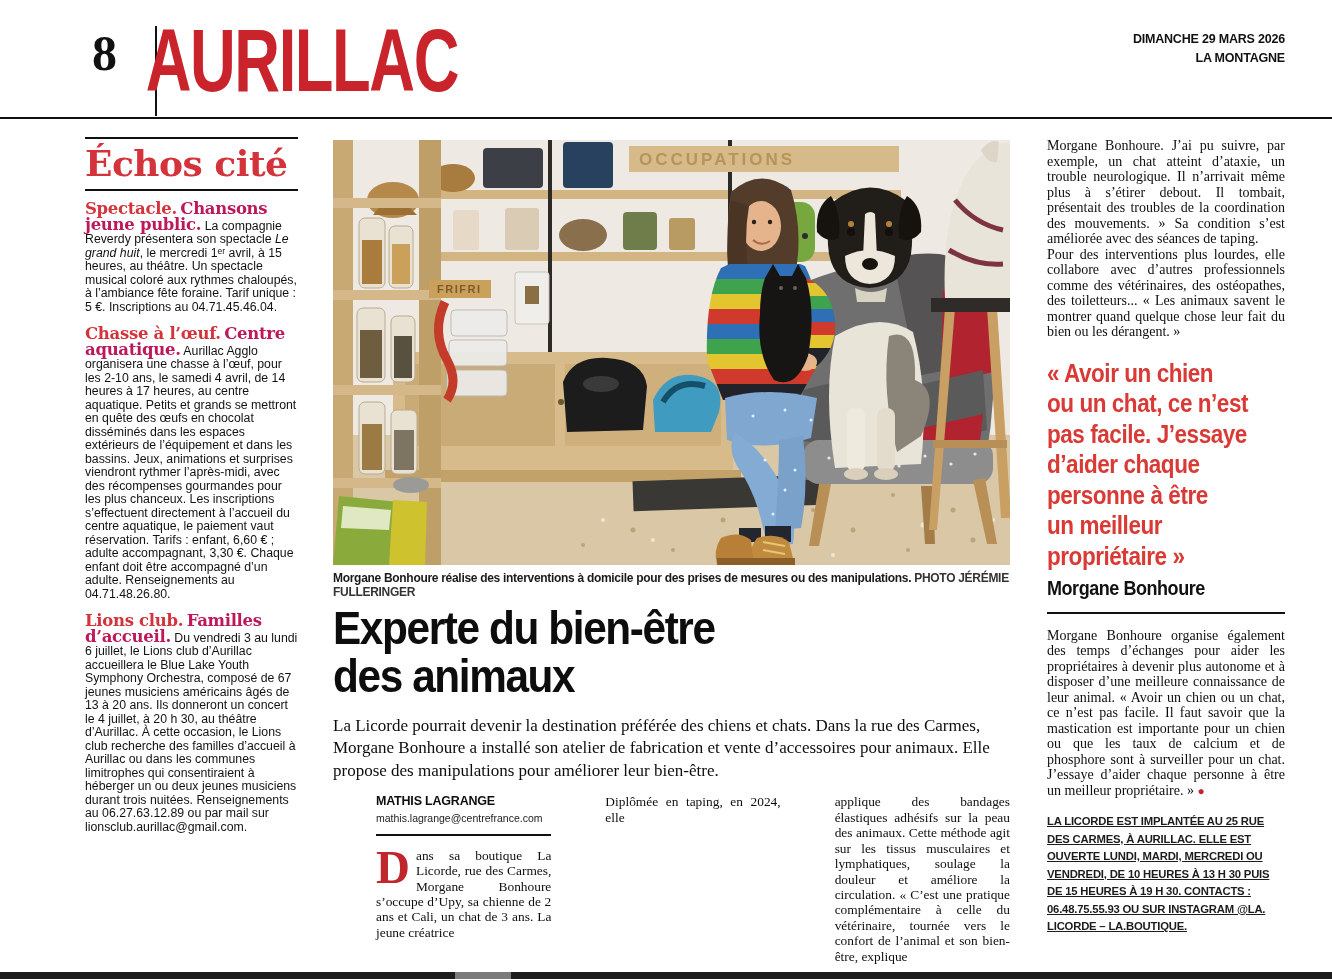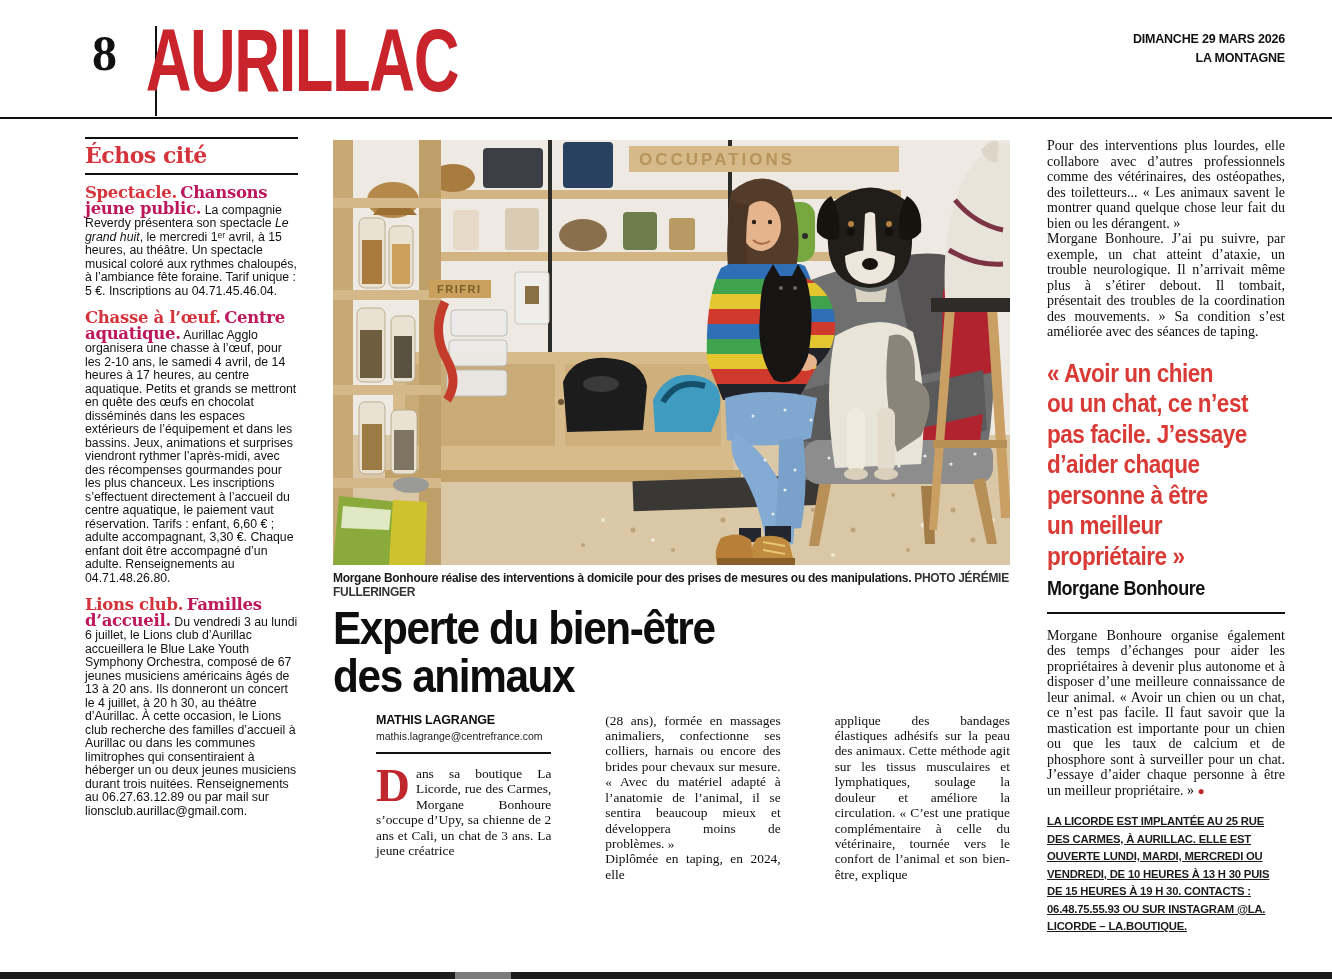--- a/index.html
+++ b/index.html
@@ -22,21 +22,21 @@
     transform-origin:center top;letter-spacing:-2px;}
   .dateline{position:absolute;right:47px;top:30px;text-align:right;
     font-family:"Liberation Sans",sans-serif;font-weight:700;font-size:12.5px;line-height:1.55;
     letter-spacing:-0.2px;}
   .header-rule{position:absolute;left:0;top:117px;width:1332px;height:2px;background:#111;}
 
   
   .echos{position:absolute;left:85px;top:137px;width:213px;}
   .echos-toprule{height:2px;background:#111;margin-bottom:4px;}
   .echos-title{font-family:"DejaVu Serif","Liberation Serif",serif;font-weight:700;
-    font-size:22px;color:#d5333b;letter-spacing:-0.5px;line-height:1.15;}
+    font-size:36px;color:#d5333b;letter-spacing:-0.5px;line-height:1.15;}
   .echos-botrule{height:2px;background:#111;margin-top:5px;margin-bottom:11px;}
   .echo-item{font-family:"Liberation Sans",sans-serif;font-size:12.3px;line-height:13.5px;
     margin-bottom:13px;color:#121212;}
   .echo-kicker{font-family:"DejaVu Serif","Liberation Serif",serif;font-weight:700;
     font-size:16.5px;color:#d5333b;letter-spacing:-0.3px;}
   .echo-head{font-family:"DejaVu Serif","Liberation Serif",serif;font-weight:700;
     font-size:16.5px;color:#be185d;letter-spacing:-0.3px;}
   .echo-item i{font-style:italic;}
 
   
@@ -332,41 +332,41 @@
       <rect x="598" y="158" width="79" height="14" fill="#2e2b28"></rect>
       <path d="M612 158 q-4 -90 28 -134 q26 -26 37 -20 l0 154z" fill="#e9e4da"></path>
       <path d="M622 60 q20 24 48 30 m-54 20 q26 16 54 14" stroke="#7c3442" stroke-width="5" fill="none"></path>
       <path d="M648 10 q10 -12 18 -8 l-2 20 q-10 2 -16 -12z" fill="#dcd5c8"></path>
     </svg>
 
     <p class="caption"><span>Morgane Bonhoure réalise des interventions à domicile pour des prises de mesures ou des manipulations. </span><span class="credit">PHOTO JÉRÉMIE FULLERINGER</span></p>
 
     <h2 class="headline">Experte du bien-être
 des animaux</h2>
+    <p class="chapo">La Licorde pourrait devenir la destination préférée des chiens et chats. Dans la rue des Carmes, Morgane Bonhoure a installé son atelier de fabrication et vente d’accessoires pour animaux. Elle propose des manipulations pour améliorer leur bien-être.</p>
 
     <div class="body-cols">
       <div class="bodytext">
         <div class="byline-name">MATHIS LAGRANGE</div>
         <div class="byline-mail">mathis.lagrange@centrefrance.com</div>
         <div class="byline-rule"></div>
         <p><span class="dropcap">D</span><span>ans sa boutique La Licorde, rue des Carmes, Morgane Bonhoure s’occupe d’Upy, sa chienne de 2 ans et Cali, un chat de 3 ans. La jeune créatrice</span></p>
       </div>
       <div class="bodytext">
-        <p>(28 ans), formée en massages animaliers, confectionne ses colliers, harnais ou encore des brides pour chevaux sur mesure. « Avec du matériel adapté à l’anatomie de l’animal, il se sentira beaucoup mieux et développera moins de problèmes. »</p>
         <p>Diplômée en taping, en 2024, elle</p>
       </div>
       <div class="bodytext">
         <p>applique des bandages élastiques adhésifs sur la peau des animaux. Cette méthode agit sur les tissus musculaires et lymphatiques, soulage la douleur et améliore la circulation. « C’est une pratique complémentaire à celle du vétérinaire, tournée vers le confort de l’animal et son bien-être, explique</p>
       </div>
     </div>
   </main>
 
   <aside class="rightcol">
+    <p class="rc-text">Morgane Bonhoure. J’ai pu suivre, par exemple, un chat atteint d’ataxie, un trouble neurologique. Il n’arrivait même plus à s’étirer debout. Il tombait, présentait des troubles de la coordination des mouvements. » Sa condition s’est améliorée avec des séances de taping.</p>
     <p class="rc-text">Pour des interventions plus lourdes, elle collabore avec d’autres professionnels comme des vétérinaires, des ostéopathes, des toiletteurs... « Les animaux savent le montrer quand quelque chose leur fait du bien ou les dérangent. »</p>
-    <p class="rc-text">Morgane Bonhoure. J’ai pu suivre, par exemple, un chat atteint d’ataxie, un trouble neurologique. Il n’arrivait même plus à s’étirer debout. Il tombait, présentait des troubles de la coordination des mouvements. » Sa condition s’est améliorée avec des séances de taping.</p>
 
     <div class="pullquote">« Avoir un chien
 ou un chat, ce n’est
 pas facile. J’essaye
 d’aider chaque
 personne à être
 un meilleur
 propriétaire »</div>
     <div class="quote-attrib">Morgane Bonhoure</div>
     <div class="rc-rule"></div>

